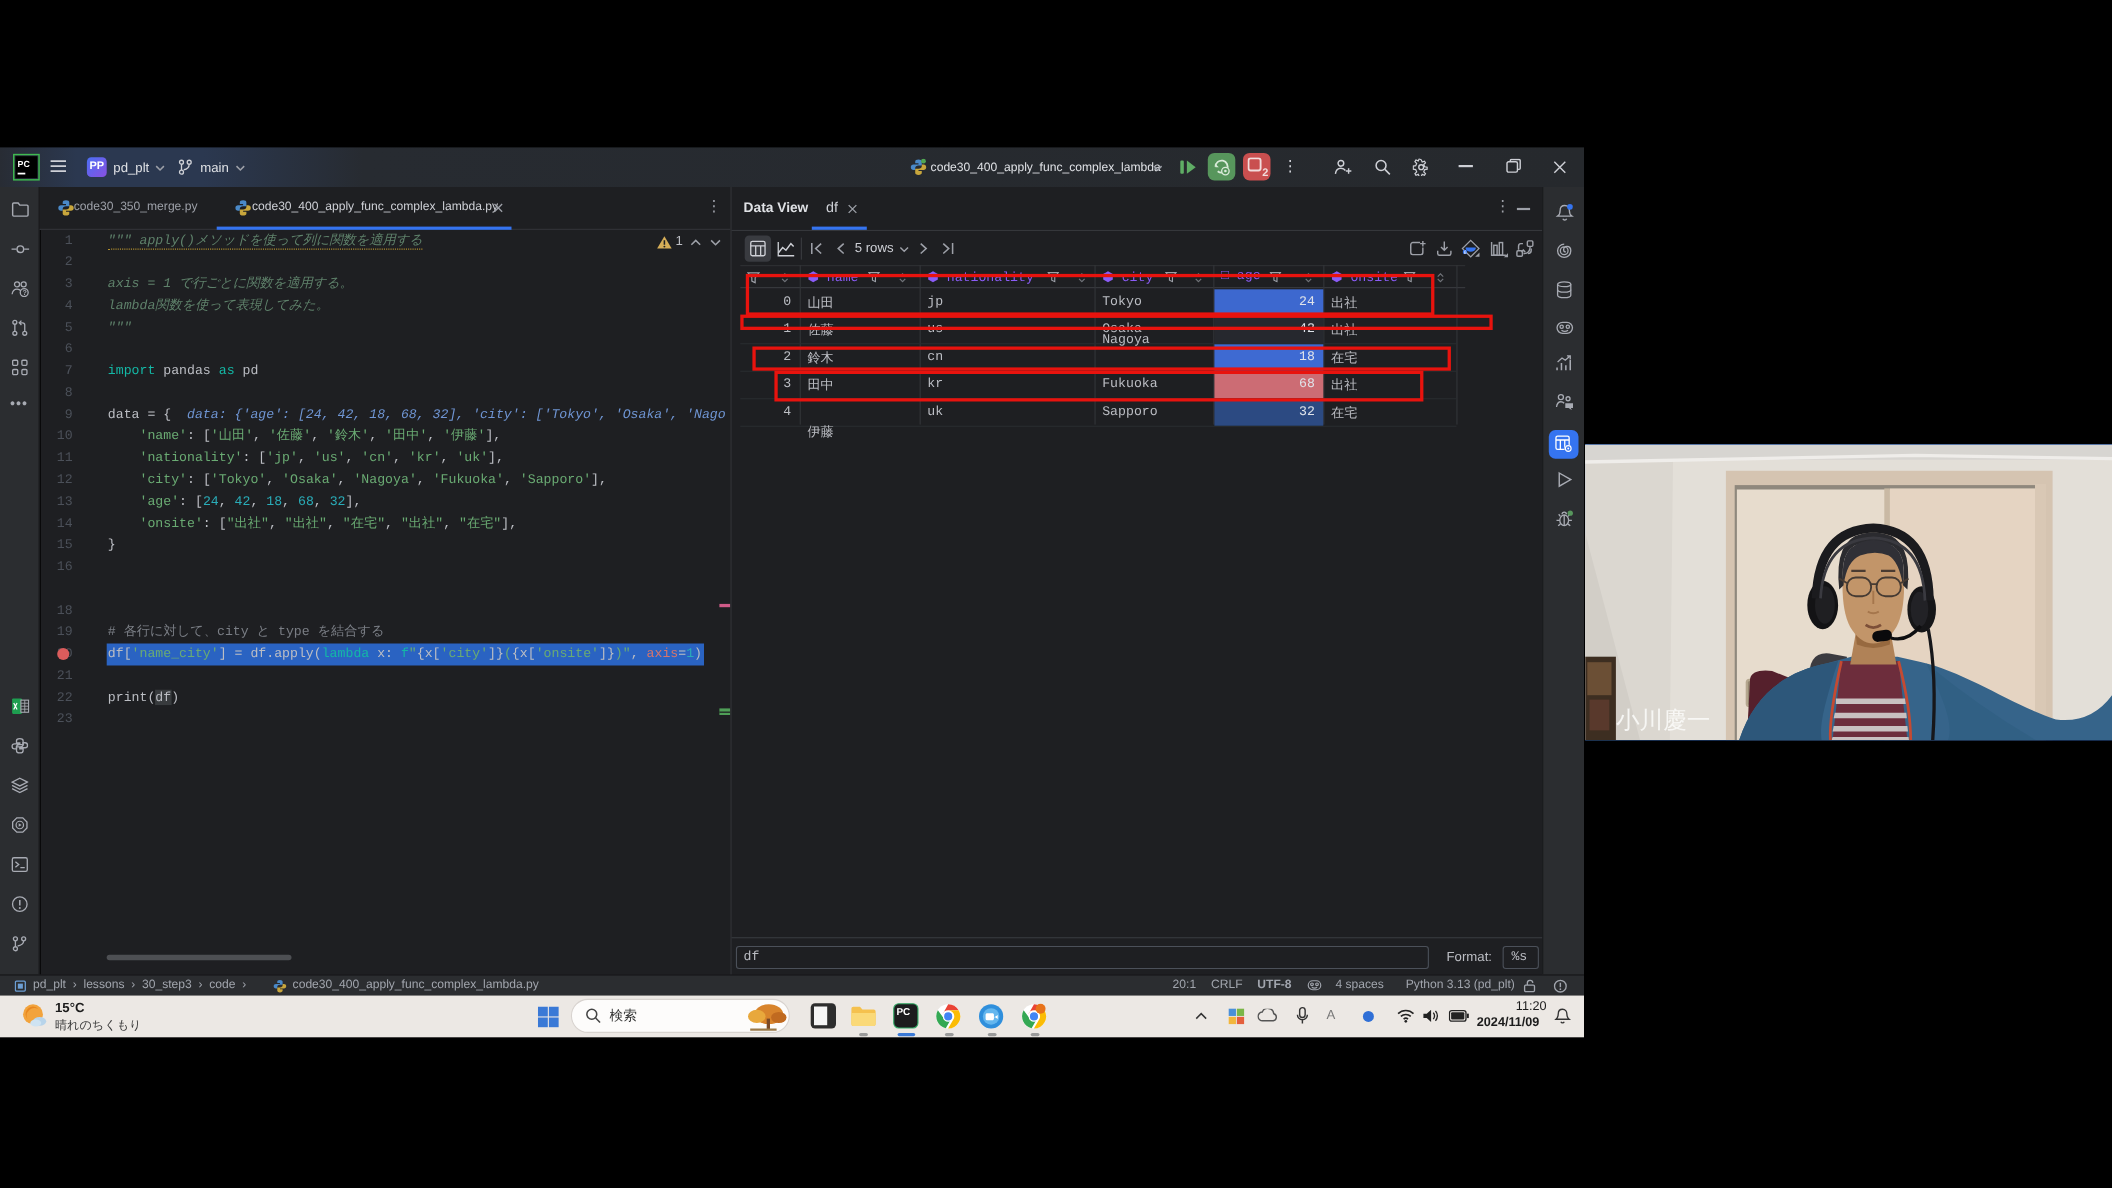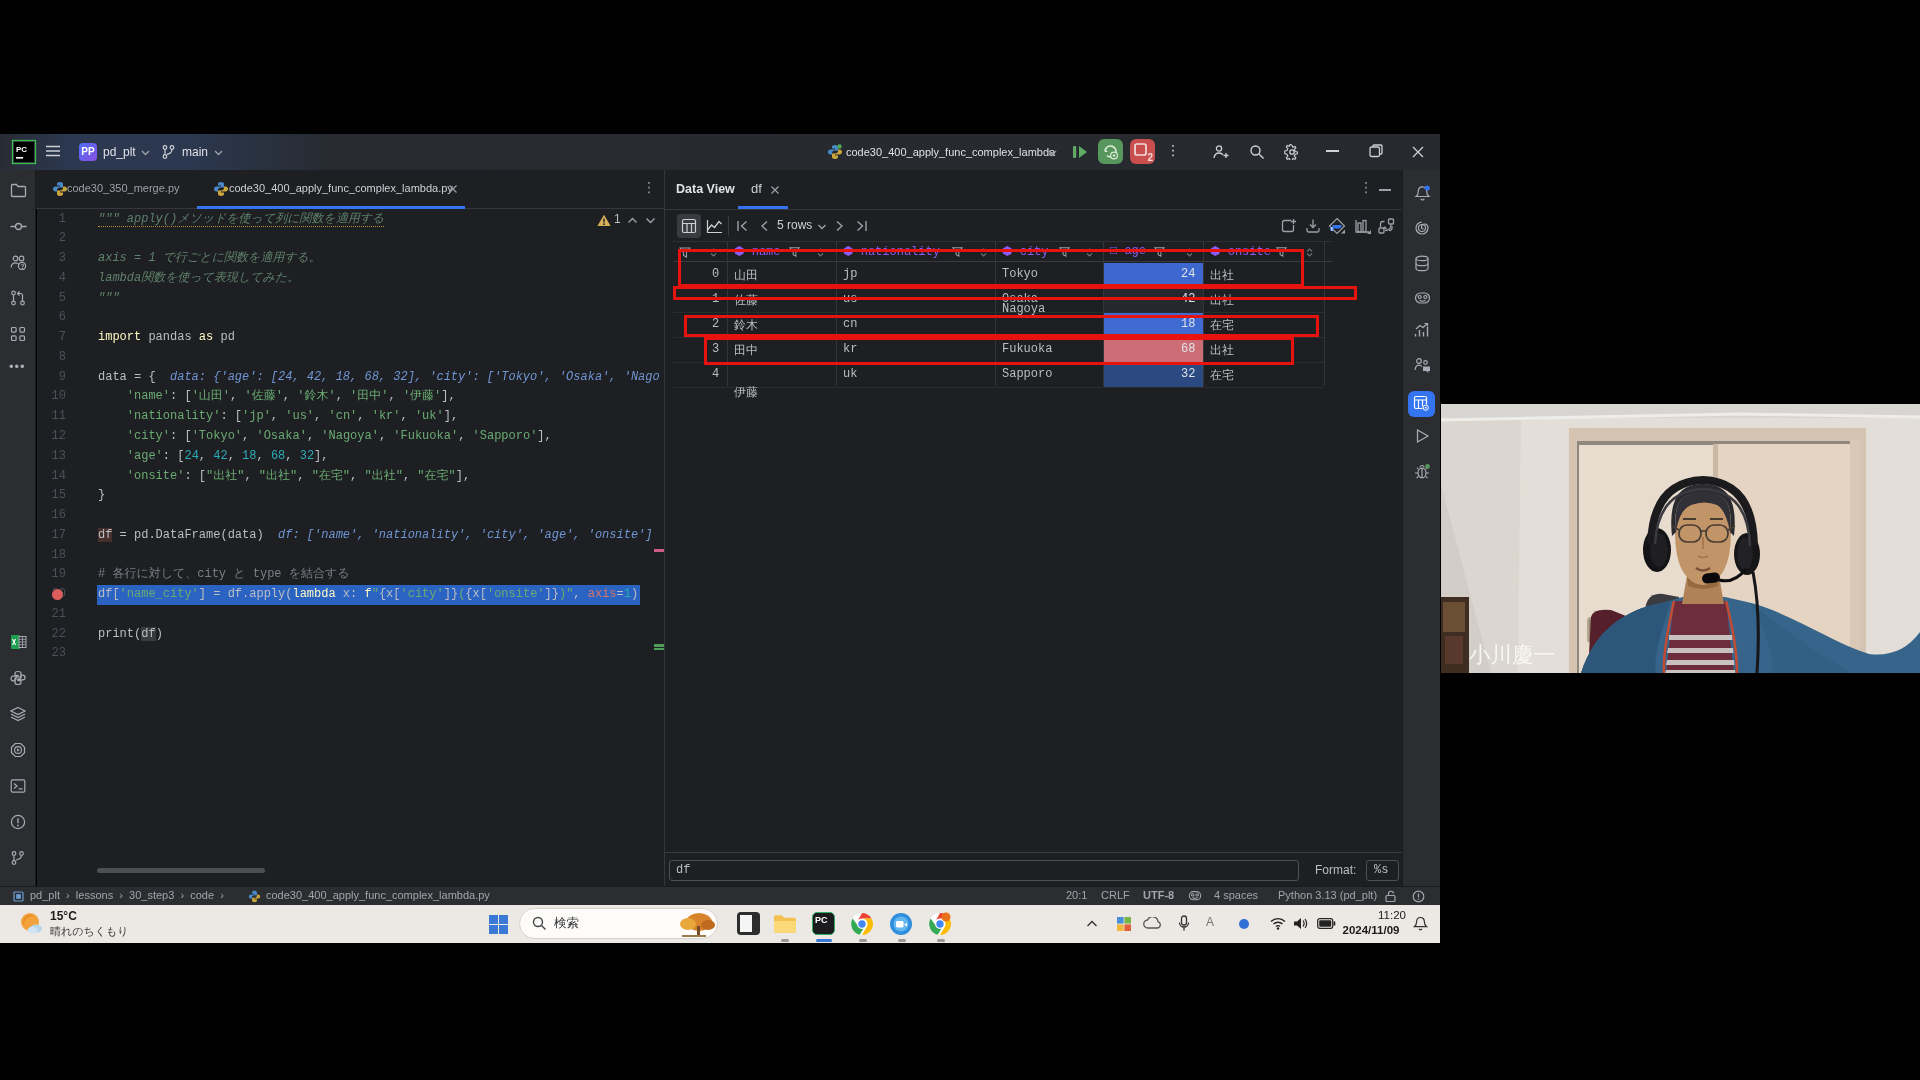--- a/index.html
+++ b/index.html
@@ -19,21 +19,21 @@
 #statusbar { left:0; top:886px; width:1440px; height:19px; background:#2b2d30; border-top:1px solid #1a1b1d;
   color:#a1a5ad; font-size:11px; }
 #taskbar { left:0; top:905px; width:1440px; height:38px; background:#ece8e4; }
 #webcam { left:1441px; top:404px; width:479px; height:269px; background:#3b82f6; overflow:hidden; }
 
 
 .cl { position:absolute; left:0; width:627px; height:19.77px; font-size:12px; line-height:19.77px;
   font-family:"Liberation Mono", monospace; color:#bcbec4; white-space:pre; }
 .ln { position:absolute; right:598px; width:30px; text-align:right; color:#4b5059; }
 .ct { position:absolute; left:61px; }
-.kw { color:#fef9c3; }
+.kw { color:#14b8a6; }
 .st { color:#6aab73; }
 .nu { color:#2aacb8; }
 .cm { color:#7a7e85; }
 .doc { color:#5f826b; font-style:italic; }
 .hint { color:#6f95d3; font-style:italic; }
 
 
 .hdr { position:absolute; font-family:"Liberation Mono", monospace; font-size:12px; color:#8b5cf6; }
 .cell { position:absolute; font-family:"Liberation Mono", monospace; font-size:12px; color:#bcbec4; }
 .vline { position:absolute; width:1px; background:#333539; }
@@ -276,21 +276,20 @@
   <div class="cl" style="top:119.1px"><span class="ln">7</span><span class="ct"><span class="kw">import</span> pandas <span class="kw">as</span> pd</span></div>
   <div class="cl" style="top:138.9px"><span class="ln">8</span></div>
   <div class="cl" style="top:158.7px"><span class="ln">9</span><span class="ct">data = {  <span class="hint">data: {'age': [24, 42, 18, 68, 32], 'city': ['Tokyo', 'Osaka', 'Nago</span></span></div>
   <div class="cl" style="top:178.4px"><span class="ln">10</span><span class="ct">    <span class="st">'name'</span>: [<span class="st">'山田'</span>, <span class="st">'佐藤'</span>, <span class="st">'鈴木'</span>, <span class="st">'田中'</span>, <span class="st">'伊藤'</span>],</span></div>
   <div class="cl" style="top:198.2px"><span class="ln">11</span><span class="ct">    <span class="st">'nationality'</span>: [<span class="st">'jp'</span>, <span class="st">'us'</span>, <span class="st">'cn'</span>, <span class="st">'kr'</span>, <span class="st">'uk'</span>],</span></div>
   <div class="cl" style="top:218px"><span class="ln">12</span><span class="ct">    <span class="st">'city'</span>: [<span class="st">'Tokyo'</span>, <span class="st">'Osaka'</span>, <span class="st">'Nagoya'</span>, <span class="st">'Fukuoka'</span>, <span class="st">'Sapporo'</span>],</span></div>
   <div class="cl" style="top:237.7px"><span class="ln">13</span><span class="ct">    <span class="st">'age'</span>: [<span class="nu">24</span>, <span class="nu">42</span>, <span class="nu">18</span>, <span class="nu">68</span>, <span class="nu">32</span>],</span></div>
   <div class="cl" style="top:257.5px"><span class="ln">14</span><span class="ct">    <span class="st">'onsite'</span>: [<span class="st">"出社"</span>, <span class="st">"出社"</span>, <span class="st">"在宅"</span>, <span class="st">"出社"</span>, <span class="st">"在宅"</span>],</span></div>
   <div class="cl" style="top:277.3px"><span class="ln">15</span><span class="ct">}</span></div>
   <div class="cl" style="top:297px"><span class="ln">16</span></div>
-  <div class="cl" style="top:316.8px"><span class="ln">17</span><span class="ct"><span style="background:#45302c">df</span> = pd.DataFrame(data)  <span class="hint">df: ['name', 'nationality', 'city', 'age', 'onsite']</span></span></div>
   <div class="cl" style="top:336.6px"><span class="ln">18</span></div>
   <div class="cl" style="top:356.3px"><span class="ln">19</span><span class="ct"><span class="cm"># 各行に対して、city と type を結合する</span></span></div>
   <div class="cl" style="top:376.1px"><span class="ln">20</span><span class="ct">df[<span class="st">'name_city'</span>] = df.apply(<span class="kw">lambda</span> x: <span class="kw">f</span><span class="st">"</span>{x[<span class="st">'city'</span>]}<span class="st">(</span>{x[<span class="st">'onsite'</span>]}<span class="st">)"</span>, <span style="color:#d5756c">axis</span>=<span class="nu">1</span>)</span></div>
   <div class="cl" style="top:395.9px"><span class="ln">21</span></div>
   <div class="cl" style="top:415.6px"><span class="ln">22</span><span class="ct">print(<span style="background:#383b3e">df</span>)</span></div>
   <div class="cl" style="top:435.4px"><span class="ln">23</span></div>
 
   <div class="abs" style="left:15px;top:380px;width:11px;height:11px;border-radius:50%;background:#db5c5c;"></div>
 
   <div class="abs" style="left:617px;top:340px;width:10px;height:3px;background:#cf5b88;"></div>

